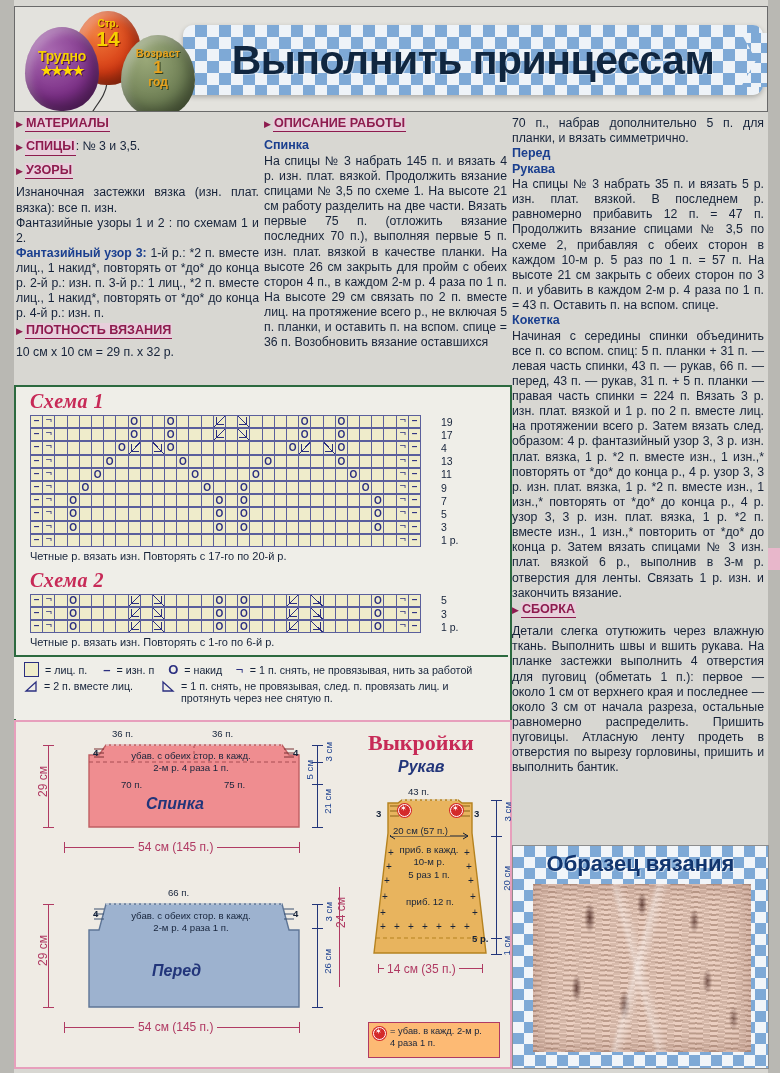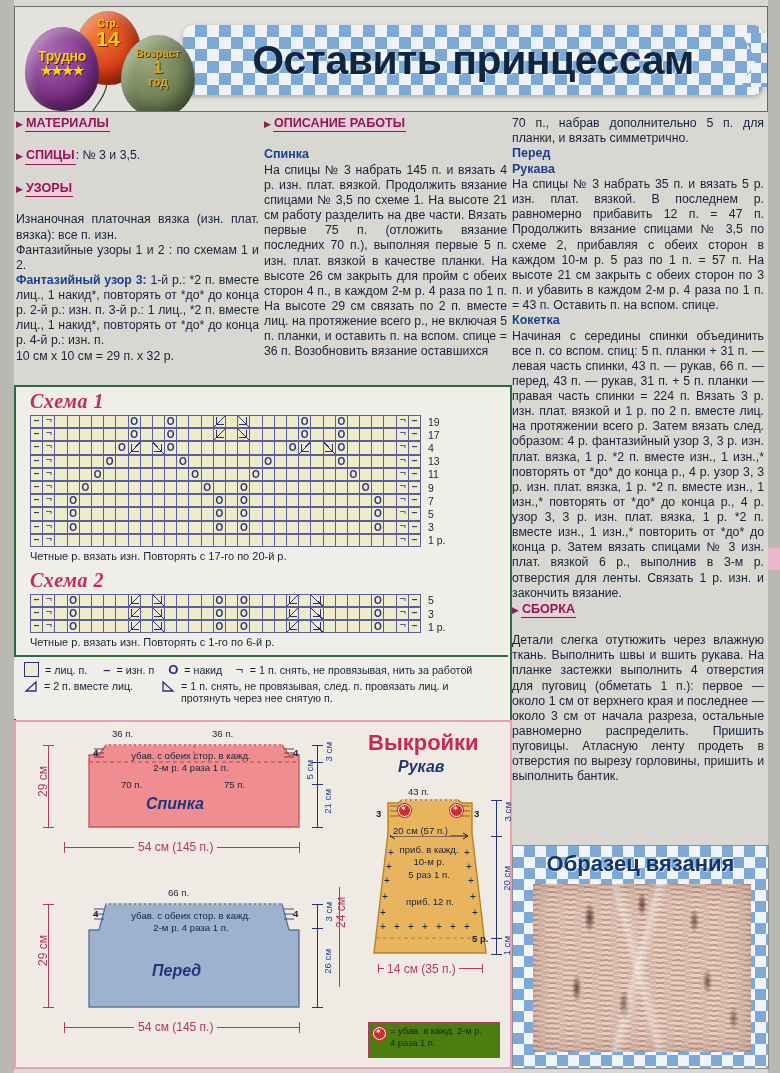--- a/index.html
+++ b/index.html
@@ -57,21 +57,21 @@
     clip-path:polygon(0 0,100% 0,100% 100%,0 100%,38% 50%);
   }
   
   .col{position:absolute;font-size:12.3px;color:#16233a;line-height:1.23;}
   .col p{margin:0 0 0 0;text-align:justify;}
   .col1{left:16px;top:116px;width:243px;}
   .col2{left:264px;top:116px;width:243px;}
   .col3{left:512px;top:116px;width:252px;}
   .sechead{
     color:#8d1b4e;font-weight:bold;font-size:12.6px;
-    border-bottom:1px solid #8d1b4e;display:inline-block;margin-bottom:15px;
+    border-bottom:1px solid #8d1b4e;display:inline-block;margin-bottom:6px;
     background:#e7cfdb;padding:0 1px;
   }
   .arrow{color:#8d1b4e;font-size:9px;display:inline-block;margin-right:2px;}
   .subhead{color:#1a3f8f;font-weight:bold;font-size:12.5px;}
   .bluelabel{color:#1a3f8f;font-weight:bold;}
   
   .schemabox{
     position:absolute;left:14px;top:385px;width:494px;height:333px;
     background:#efeee8;border:2px solid #2c6a3f;
   }
@@ -82,21 +82,21 @@
   }
   .grid{display:flex;flex-direction:column;margin-left:14px;}
   .grow{display:flex;align-items:center;height:13.2px;}
   .cell{
     width:13.2px;height:13.2px;box-sizing:border-box;
     border:1px solid #5a5f9c;margin-right:-1px;
     background:#efeccb;
     position:relative;
     font-size:9px;line-height:11px;text-align:center;color:#2b2f80;
   }
-  .rowno{margin-left:8px;font-size:10.5px;color:#16233a;font-weight:normal;}
+  .rowno{margin-left:21px;font-size:10.5px;color:#16233a;font-weight:normal;}
   .sym-dash::after{content:"–";color:#2b2f80;font-weight:bold;font-size:10px;
      position:absolute;left:0;right:0;top:-1px;}
   .sym-o::after{content:"O";color:#2b2f80;font-weight:bold;font-size:10px;
      position:absolute;left:0;right:0;top:0px;}
   .sym-hook::after{content:"⌐";color:#2b2f80;font-weight:bold;font-size:11px;
      position:absolute;left:0;right:0;top:-2px;transform:scaleX(-1);}
   .sym-tl{background:
      linear-gradient(to bottom right,transparent 48%,#2b2f80 48%,#2b2f80 54%,transparent 54%),
      #efeccb;}
   .sym-tl::after{content:"";position:absolute;left:2px;bottom:2px;width:7px;height:7px;
@@ -116,21 +116,21 @@
   .legrow{display:flex;align-items:center;margin:5px 0 0 10px;gap:6px;flex-wrap:wrap;}
   .legsq{width:13px;height:13px;border:1.4px solid #2b2f80;background:#efeccb;display:inline-block;}
   .legsym{color:#2b2f80;font-weight:bold;font-size:13px;display:inline-block;}
   
   .patbox{
     position:absolute;left:14px;top:720px;width:494px;height:345px;
     background:#efebe4;border:2px solid #e79fbc;
   }
   .pat-title{
     position:absolute;left:352px;top:8px;font-size:22px;font-weight:bold;
-    color:#c72a57;font-family:Liberation Sans, sans-serif;
+    color:#c72a57;font-family:Liberation Serif, serif;
   }
   .piece{position:absolute;}
   .lbl{position:absolute;font-size:9.6px;color:#16233a;white-space:nowrap;}
   .lbl-pink{position:absolute;font-size:12px;color:#b03a63;white-space:nowrap;}
   .lbl-blue{position:absolute;font-size:9.6px;color:#1a3f8f;white-space:nowrap;}
   .pname{position:absolute;font-size:16px;font-style:italic;font-weight:bold;color:#22357a;}
   .vrot{writing-mode:vertical-rl;transform:rotate(180deg);}
   .dimline-h{position:absolute;height:1px;background:#b03a63;}
   .dimline-v{position:absolute;width:1px;background:#b03a63;}
   .dimline-vb{position:absolute;width:1px;background:#22357a;}
@@ -138,21 +138,21 @@
   .capb{position:absolute;background:#22357a;}
   .starmark{
     position:absolute;width:11px;height:11px;border-radius:50%;
     background:#d42a2a;border:1.5px solid #fff;
     box-shadow:0 0 0 1px #d42a2a;
   }
   .starmark::after{content:"✶";color:#fff;font-size:8px;position:absolute;
      left:1px;top:-1px;}
   .sleeve-legend{
     position:absolute;left:352px;top:300px;width:132px;height:36px;
-    border:1.3px solid #b03a63;background:#4d7c0f;font-size:9.3px;color:#16233a;
+    border:1.3px solid #b03a63;background:#fdba74;font-size:9.3px;color:#16233a;
     padding:3px 4px;box-sizing:border-box;
   }
   
   .samplebox{
     position:absolute;left:512px;top:845px;width:255px;height:222px;
     background:repeating-conic-gradient(#7ea9d6 0% 25%, #f1f5f9 0% 50%) 0 0/22px 22px;
     border:1px solid #8d8d8d;
   }
   .sample-title{
     position:relative;text-align:center;font-size:22px;font-weight:bold;
@@ -191,21 +191,21 @@
 </head>
 <body>
 
 <div class="page">
   <div class="edge-left"></div>
   <div class="edge-right"></div>
   <div class="tabmark"></div>
 
   <div class="header">
     <div class="banner">
-      <span class="banner-title">Оставить принцессам</span>
+      <span class="banner-title">Выполнить принцессам</span>
     </div>
     <div class="ribbon-tail"></div>
 
     <div class="balloons">
       <svg class="strings" viewBox="0 0 180 102">
         <path d="M44 100 C46 112, 62 104, 70 118" stroke="#333" fill="none" stroke-width="1.2"></path>
         <path d="M88 74 C86 92, 70 100, 68 118" stroke="#333" fill="none" stroke-width="1.2"></path>
         <path d="M138 106 C130 112, 80 110, 68 119" stroke="#333" fill="none" stroke-width="1.2"></path>
       </svg>
       <div class="balloon b-page">
@@ -221,23 +221,24 @@
         <div class="t2">1</div>
         <div class="t3">год</div>
       </div>
     </div>
   </div>
 
   <div class="col col1">
     <div><span class="arrow">▶</span><span class="sechead">МАТЕРИАЛЫ</span></div>
     <div style="margin-top:1px;"><span class="arrow">▶</span><span class="sechead">СПИЦЫ</span><span>: № 3 и 3,5.</span></div>
     <div style="margin-top:1px;"><span class="arrow">▶</span><span class="sechead">УЗОРЫ</span></div>
-    <p>Изнаночная платочная вязка (изн. плат. вязка): все п. изн.</p>
+    <p>Изнаночная застежки вязка (изн. плат. вязка): все п. изн.</p>
     <p>Фантазийные узоры 1 и 2 : по схемам 1 и 2.</p>
     <p><span class="bluelabel">Фантазийный узор 3:</span><span> 1-й р.: *2 п. вместе лиц., 1 накид*, повторять от *до* до конца р. 2-й р.: изн. п. 3-й р.: 1 лиц., *2 п. вместе лиц., 1 накид*, повторять от *до* до конца р. 4-й р.: изн. п.</span></p>
+    <div style="margin-top:1px;"><span class="arrow">▶</span><span class="sechead">ПЛОТНОСТЬ ВЯЗАНИЯ</span></div>
     <p>10 см х 10 см = 29 п. х 32 р.</p>
   </div>
 
   <div class="col col2">
     <div><span class="arrow">▶</span><span class="sechead">ОПИСАНИЕ РАБОТЫ</span></div>
     <div class="subhead">Спинка</div>
     <p>На спицы № 3 набрать 145 п. и вязать 4 р. изн. плат. вязкой. Продолжить вязание спицами № 3,5 по схеме 1. На высоте 21 см работу разделить на две части. Вязать первые 75 п. (отложить вязание последних 70 п.), выполняя первые 5 п. изн. плат. вязкой в качестве планки. На высоте 26 см закрыть для пройм с обеих сторон 4 п., в каждом 2-м р. 4 раза по 1 п. На высоте 29 см связать по 2 п. вместе лиц. на протяжение всего р., не включая 5 п. планки, и оставить п. на вспом. спице = 36 п. Возобновить вязание оставшихся</p>
   </div>
 
   <div class="col col3">

